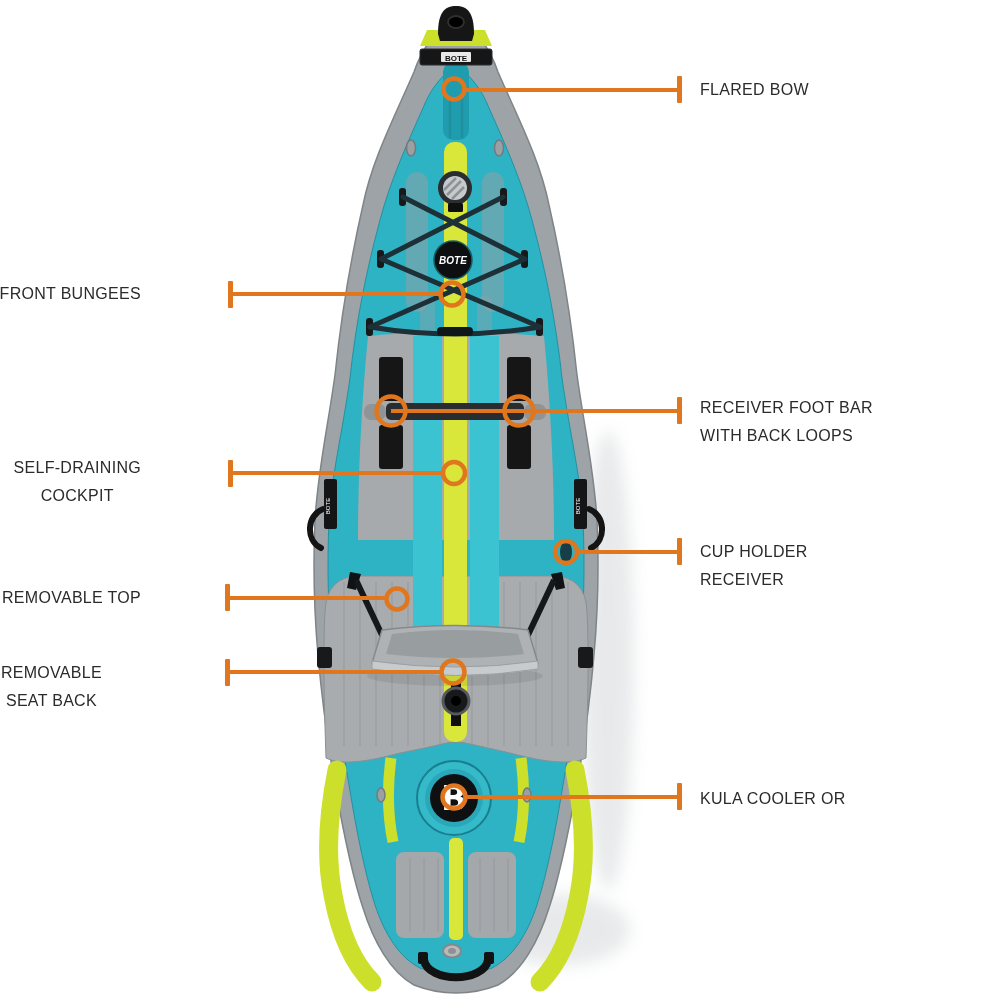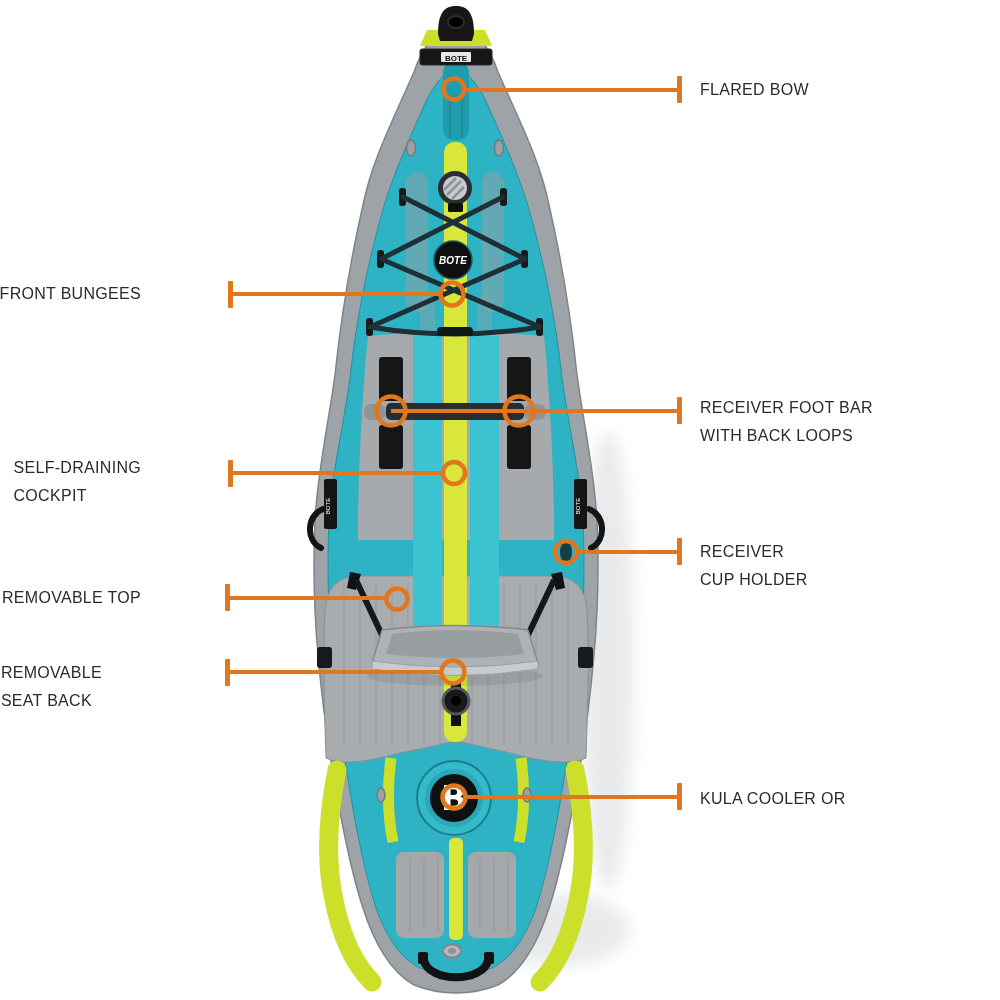--- a/index.html
+++ b/index.html
@@ -6,21 +6,21 @@
     --accent:#E0761E; --teal:#2DB3C4; --teal_bright:#3CC3D1; --teal_dark:#1F9DAE;
     --lime:#CCDF2B; --lime_bright:#D9E63A; --hull_gray:#9EA3A7; --deck_gray:#A8ACAF;
     --floor_gray:#A6AAAD; --black:#161616; --text:#2B2B2B; --bg:#FFFFFF;
   }
   html,body{margin:0;padding:0;background:var(--bg);}
   .stage{position:relative;width:916px;height:1000px;background:var(--bg);overflow:hidden;
          font-family:"Liberation Sans",sans-serif;padding-left:12px;}
   .stage svg{position:absolute;left:0;top:0;}
   .co-label{position:absolute;color:var(--text);font-size:16px;line-height:28px;
             letter-spacing:.3px;white-space:nowrap;font-weight:400;}
-  .co-left{text-align:left;}
+  .co-left{text-align:center;}
   .co-right{text-align:left;}
   
   .hull{fill:var(--hull_gray);stroke:#7F8487;stroke-width:1.5;}
   .deck{fill:var(--teal);stroke:#2391A2;stroke-width:1;}
   .floor{fill:var(--floor_gray);}
   .topdeck{fill:var(--deck_gray);stroke:#8B9093;stroke-width:1;}
   .limefill{fill:var(--lime_bright);}
   .limestroke{stroke:var(--lime);fill:none;}
   .tealstripe{fill:var(--teal_bright);}
   .blackpart{fill:var(--black);}
@@ -231,22 +231,22 @@
   <div>RECEIVER FOOT BAR</div>
   <div>WITH BACK LOOPS</div>
 </div>
 
 <div class="co-label co-left" style="right:787px;top:454px;">
   <div>SELF-DRAINING</div>
   <div>COCKPIT</div>
 </div>
 
 <div class="co-label co-right" style="left:700px;top:538px;">
+  <div>CUP HOLDER</div>
   <div>RECEIVER</div>
-  <div>CUP HOLDER</div>
 </div>
 
 <div class="co-label co-left" style="right:787px;top:584px;margin-left:44px;">
   <span>REMOVABLE TOP</span>
 </div>
 
 <div class="co-label co-left" style="right:826px;top:659px;">
   <div>REMOVABLE</div>
   <div>SEAT BACK</div>
 </div>

